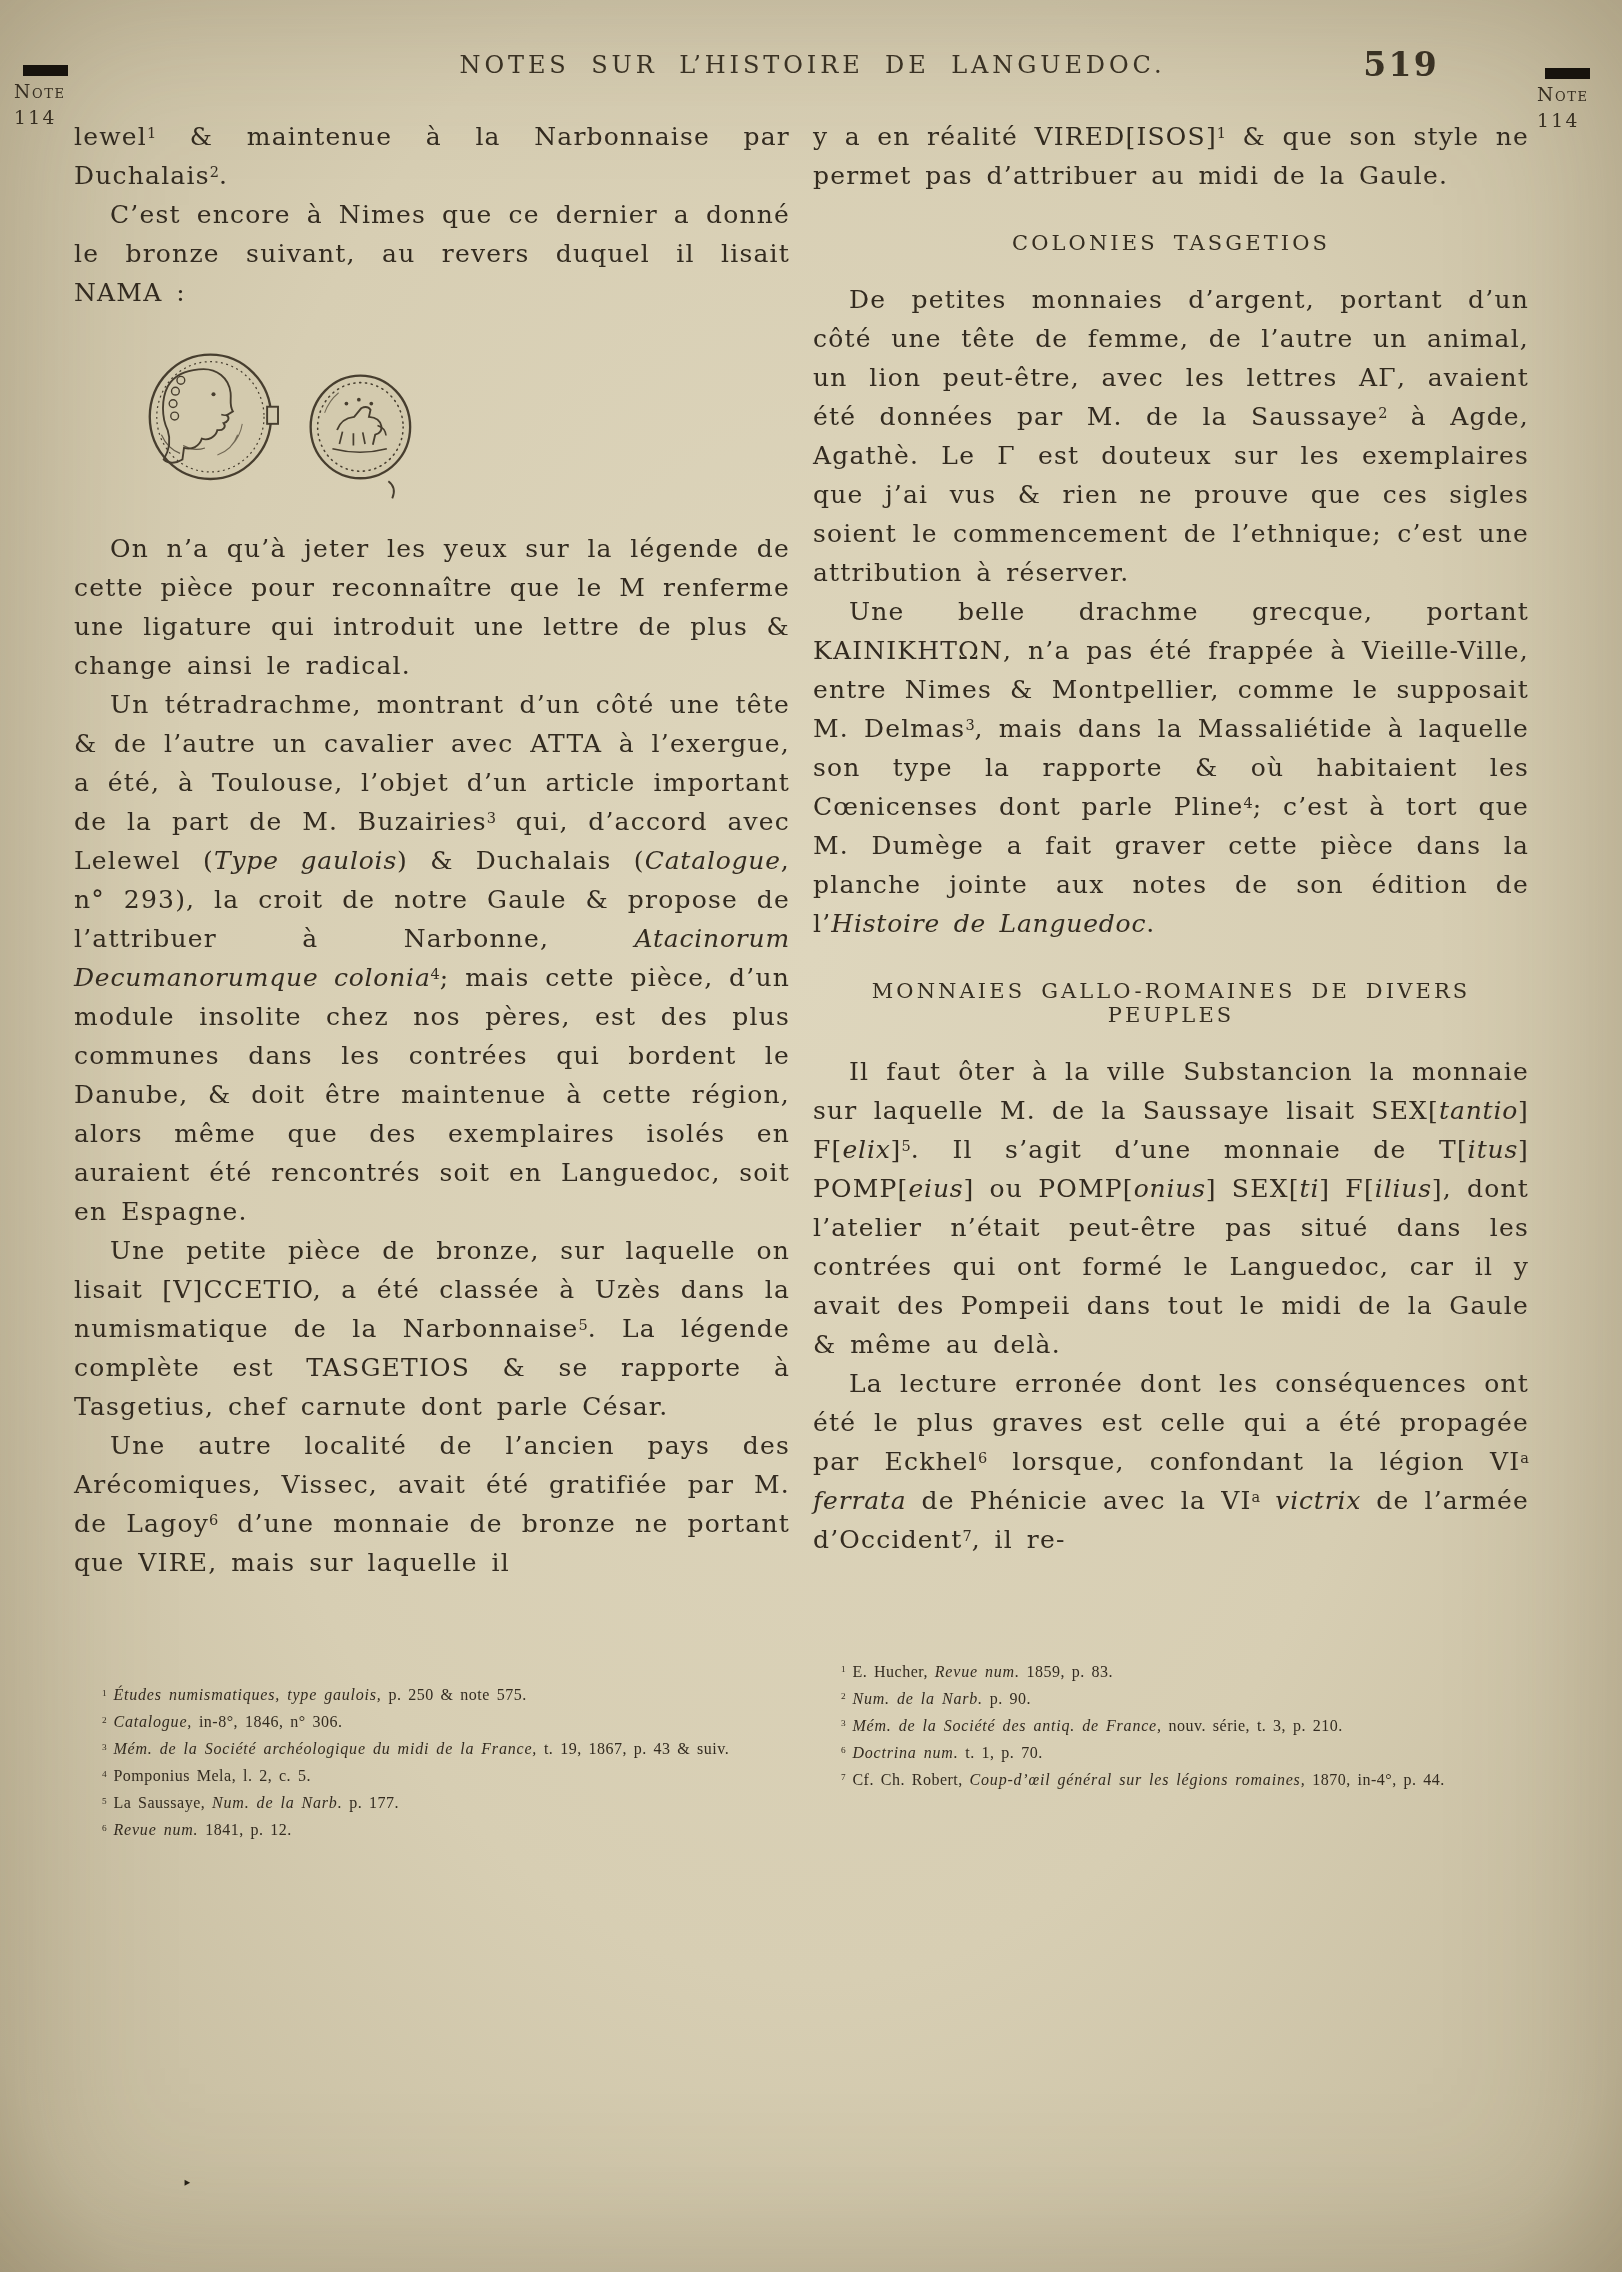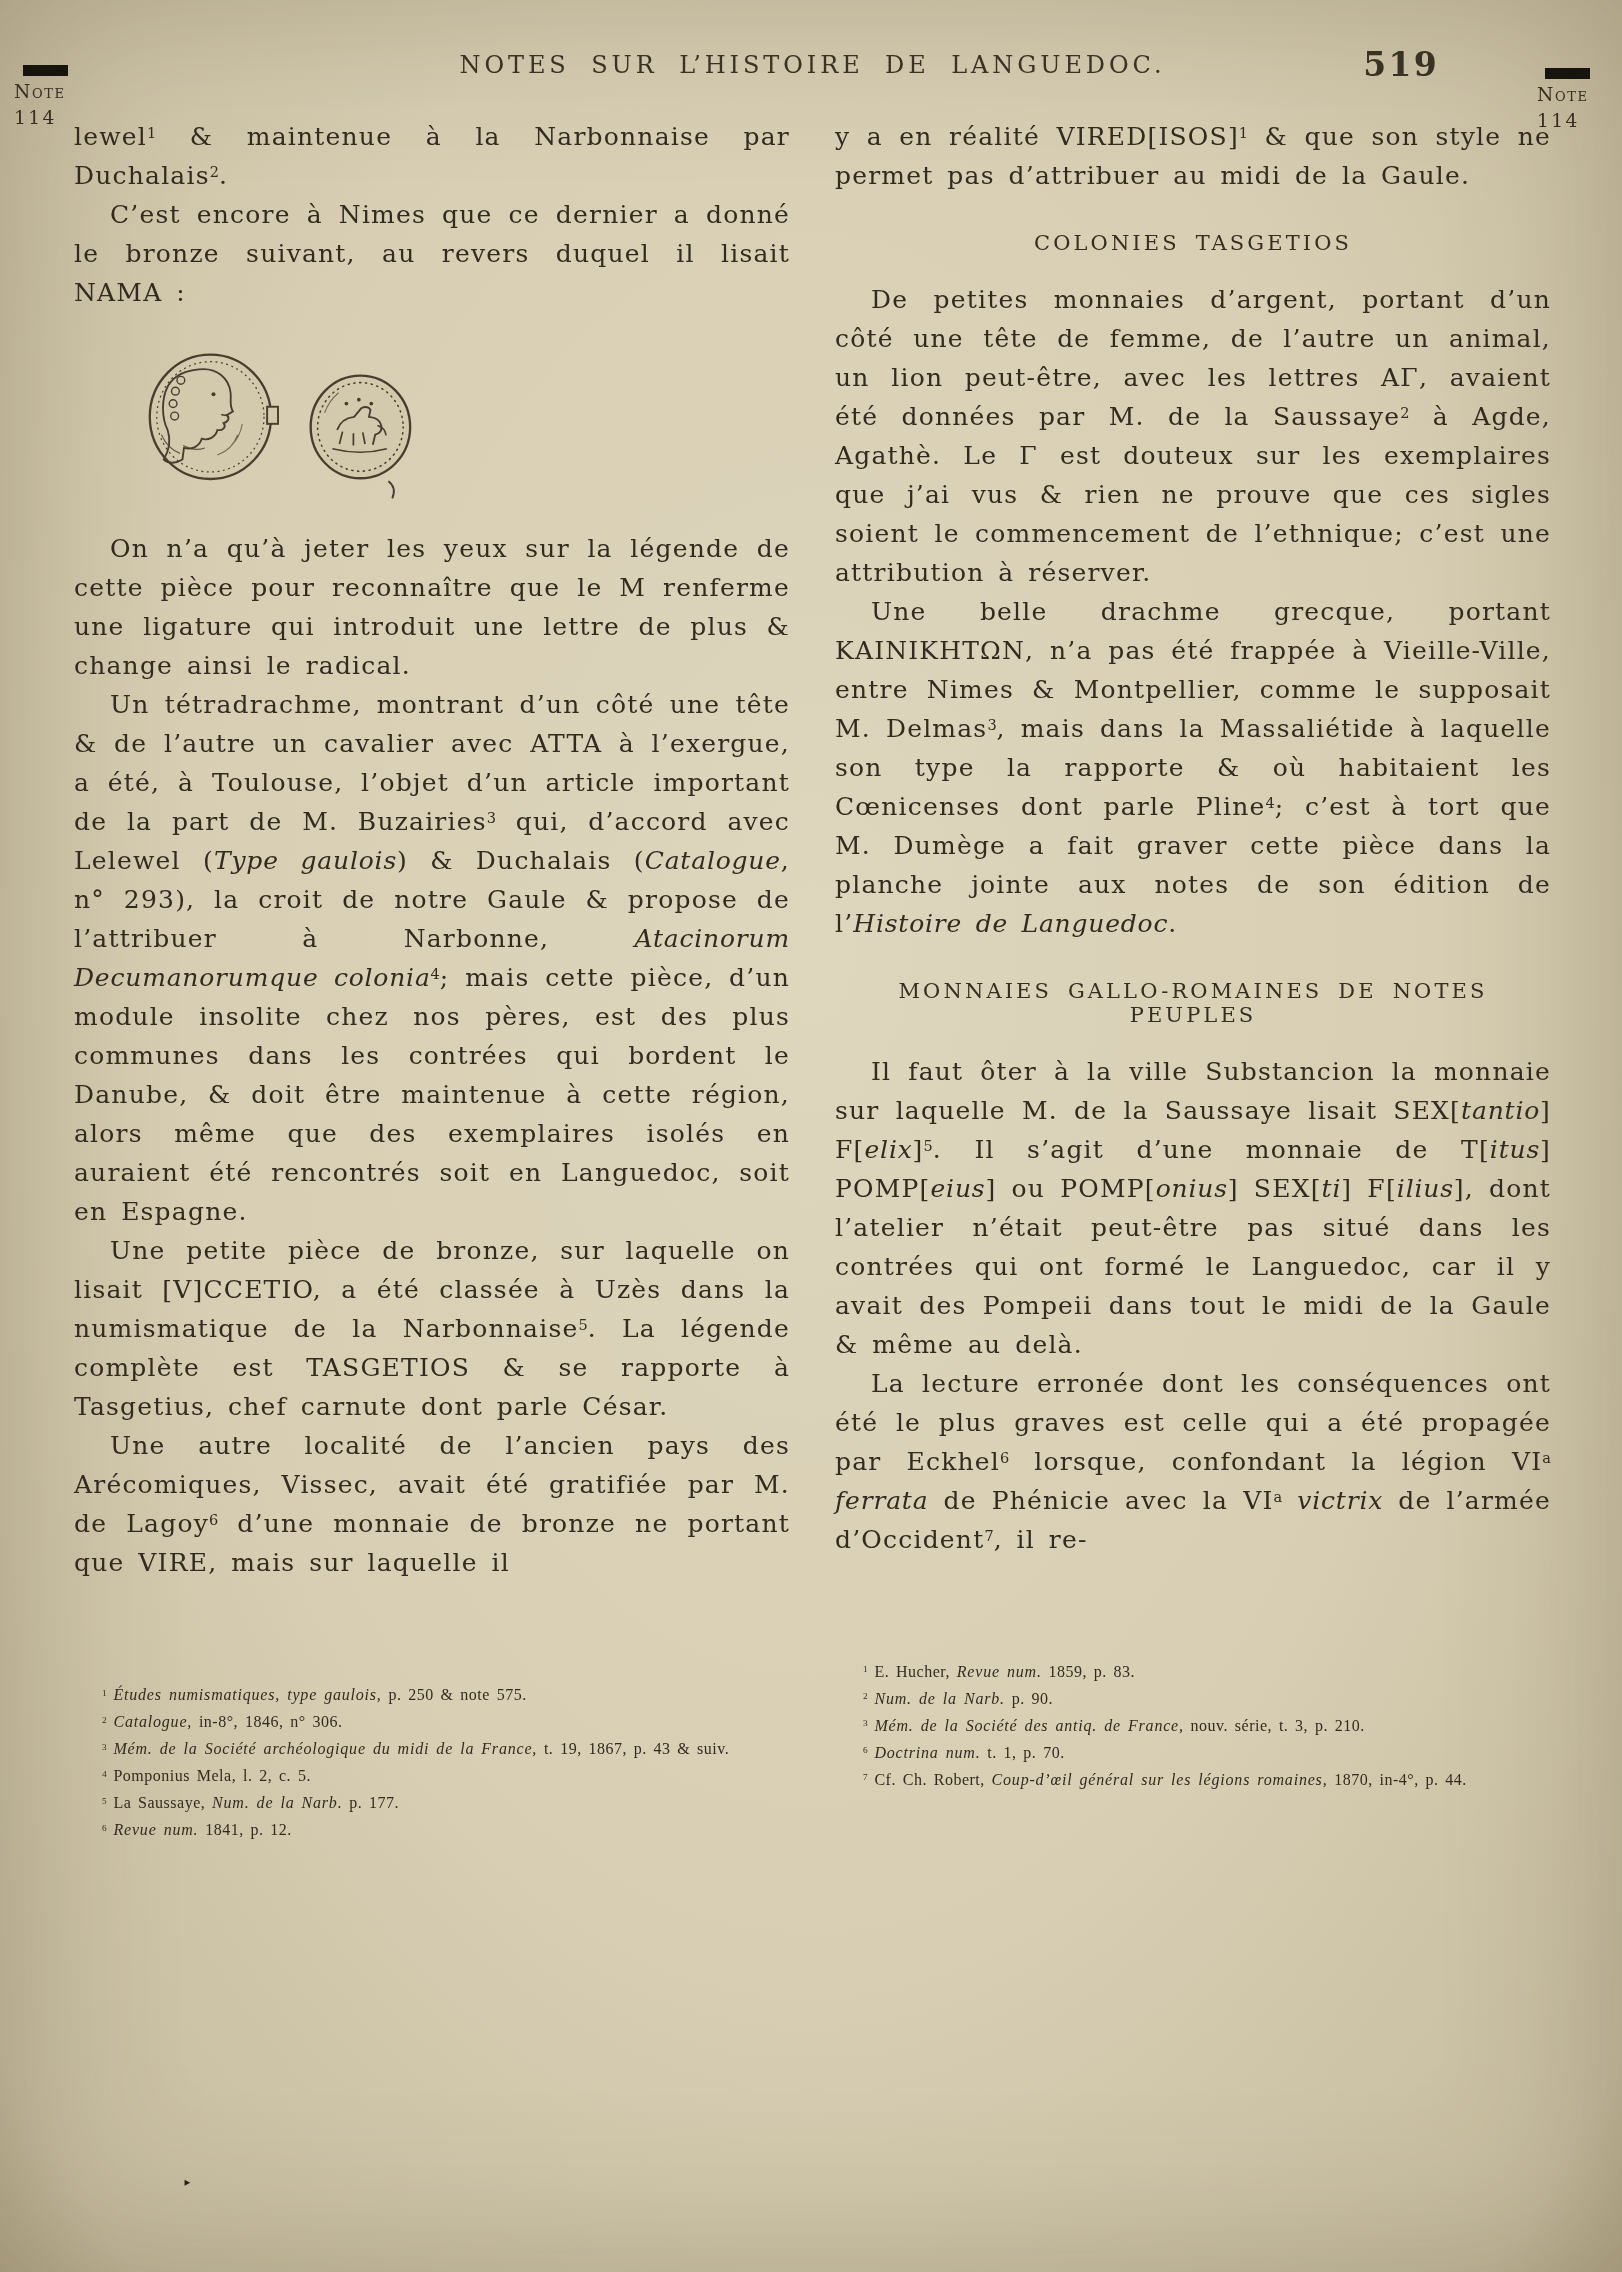--- a/index.html
+++ b/index.html
@@ -30,21 +30,21 @@
   
   .print-mark{position:absolute;width:45px;height:11px;background:#17130d;}
   .print-mark.pm-left{left:23px;top:65px;}
   .print-mark.pm-right{left:1545px;top:68px;}
   .margin-note{position:absolute;text-align:left;width:65px;color:#362e21;}
   .margin-note.mn-left{left:14px;top:81px;}
   .margin-note.mn-right{left:1537px;top:84px;}
   .margin-note .mn-label{display:block;font-variant:small-caps;font-size:18.7px;letter-spacing:1.6px;}
   .margin-note .mn-number{display:block;font-size:18.7px;letter-spacing:2.3px;margin-top:4.7px;}
   
-  .columns{position:absolute;left:74px;top:117px;width:1477px;display:flex;gap:45px;}
+  .columns{position:absolute;left:74px;top:117px;width:1477px;display:flex;gap:23px;}
   .column{width:716px;}
   .para{
     margin:0;text-align:justify;
     font-size:25px;line-height:39px;
     letter-spacing:1.2px;word-spacing:4.7px;
   }
   .para.indent{text-indent:36px;}
   sup{font-size:0.58em;position:relative;top:-0.5em;vertical-align:baseline;letter-spacing:0;line-height:0;}
   i{letter-spacing:0.8px;}
   .section-heading{
@@ -133,21 +133,21 @@
           <p class="footnote"><sup>5</sup> La Saussaye, <i>Num. de la Narb.</i> p. 177.</p>
           <p class="footnote"><sup>6</sup> <i>Revue num.</i> 1841, p. 12.</p>
         </div>
     </div>
     <div class="column">
       <div class="blocks">
           <p class="para">y a en réalité VIRED[ISOS]<sup>1</sup> &amp; que son style ne permet pas d’attribuer au midi de la Gaule.</p>
           <h3 class="section-heading">COLONIES TASGETIOS</h3>
           <p class="para indent">De petites monnaies d’argent, portant d’un côté une tête de femme, de l’autre un animal, un lion peut-être, avec les lettres ΑΓ, avaient été données par M. de la Saussaye<sup>2</sup> à Agde, Agathè. Le Γ est douteux sur les exemplaires que j’ai vus &amp; rien ne prouve que ces sigles soient le commencement de l’ethnique; c’est une attribution à réserver.</p>
           <p class="para indent">Une belle drachme grecque, portant ΚΑΙΝΙΚΗΤΩΝ, n’a pas été frappée à Vieille-Ville, entre Nimes &amp; Montpellier, comme le supposait M. Delmas<sup>3</sup>, mais dans la Massaliétide à laquelle son type la rapporte &amp; où habitaient les Cœnicenses dont parle Pline<sup>4</sup>; c’est à tort que M. Dumège a fait graver cette pièce dans la planche jointe aux notes de son édition de l’<i>Histoire de Languedoc</i>.</p>
-          <h3 class="section-heading">MONNAIES GALLO-ROMAINES DE NOTES PEUPLES</h3>
+          <h3 class="section-heading">MONNAIES GALLO-ROMAINES DE DIVERS PEUPLES</h3>
           <p class="para indent">Il faut ôter à la ville Substancion la monnaie sur laquelle M. de la Saussaye lisait SEX[<i>tantio</i>] F[<i>elix</i>]<sup>5</sup>. Il s’agit d’une monnaie de T[<i>itus</i>] POMP[<i>eius</i>] ou POMP[<i>onius</i>] SEX[<i>ti</i>] F[<i>ilius</i>], dont l’atelier n’était peut-être pas situé dans les contrées qui ont formé le Languedoc, car il y avait des Pompeii dans tout le midi de la Gaule &amp; même au delà.</p>
           <p class="para indent">La lecture erronée dont les conséquences ont été le plus graves est celle qui a été propagée par Eckhel<sup>6</sup> lorsque, confondant la légion VI<sup>a</sup> <i>ferrata</i> de Phénicie avec la VI<sup>a</sup> <i>victrix</i> de l’armée d’Occident<sup>7</sup>, il re-</p>
         </div>
       <div class="footnotes">
           <p class="footnote"><sup>1</sup> E. Hucher, <i>Revue num.</i> 1859, p. 83.</p>
           <p class="footnote"><sup>2</sup> <i>Num. de la Narb.</i> p. 90.</p>
           <p class="footnote"><sup>3</sup> <i>Mém. de la Société des antiq. de France,</i> nouv. série, t. 3, p. 210.</p>
           <p class="footnote"><sup>6</sup> <i>Doctrina num.</i> t. 1, p. 70.</p>
           <p class="footnote"><sup>7</sup> Cf. Ch. Robert, <i>Coup-d’œil général sur les légions romaines,</i> 1870, in-4°, p. 44.</p>
         </div>

